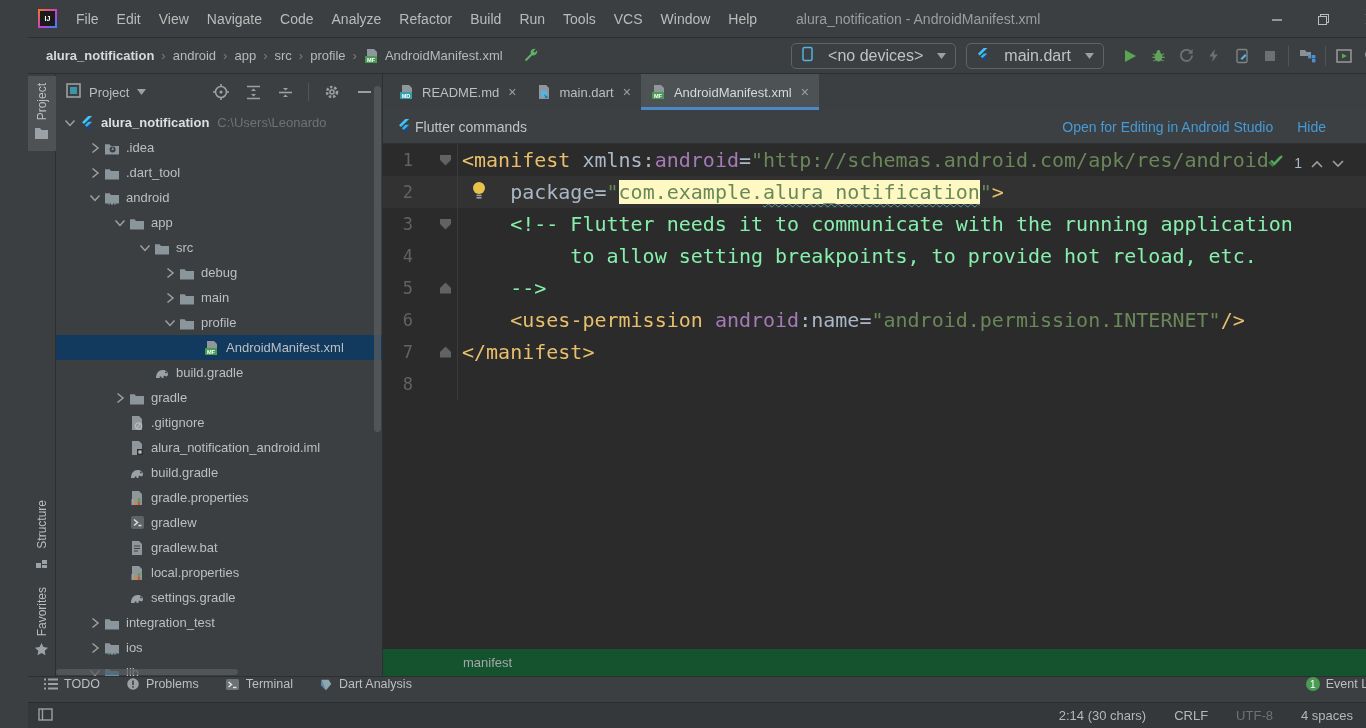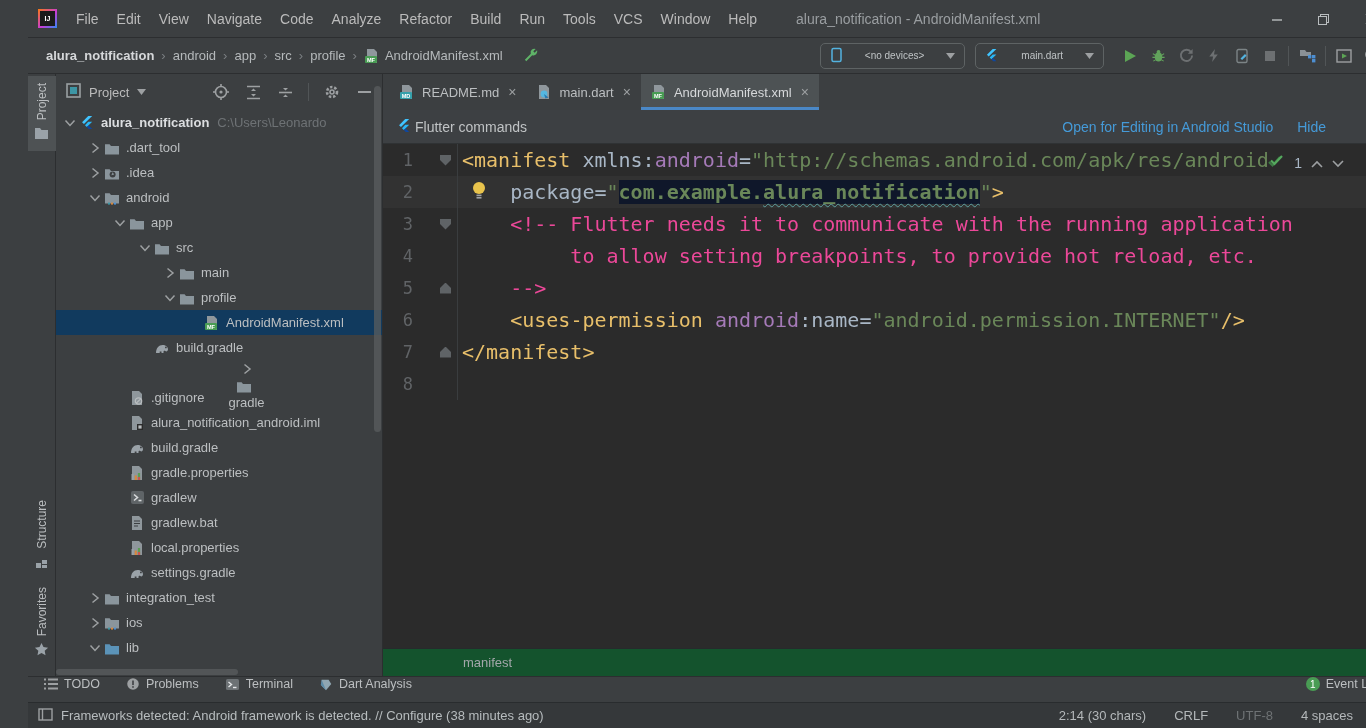--- a/index.html
+++ b/index.html
@@ -22,22 +22,22 @@
 
   
   .toolbar { height:36px; background:#3c3f41; border-bottom:1px solid #2c2e30; display:flex;
              align-items:center; padding:0 8px 0 14px; flex:0 0 36px; }
   .crumbs { display:flex; align-items:center; gap:2px; font-size:13px; }
   .crumb { color:#b5b9bb; padding:2px 4px; }
   .crumb.root { font-weight:bold; color:#d6d8da; }
   .crumb-sep { color:#7b7f82; font-size:13px; padding:0 1px; }
   .crumb-file { display:flex; align-items:center; gap:5px; color:#b5b9bb; padding:2px 4px; }
   .tb-spacer { flex:1; }
-  .combo { display:flex; align-items:center; gap:22px; border:1px solid #5e6364; border-radius:5px;
-           height:26px; padding:0 9px; margin-left:10px; font-size:10px; color:#bfc3c5; }
+  .combo { display:flex; align-items:center; gap:14px; border:1px solid #5e6364; border-radius:5px;
+           height:26px; padding:0 9px; margin-left:10px; font-size:16px; color:#bfc3c5; }
   .tb-ico { width:28px; height:26px; display:flex; align-items:center; justify-content:center; }
   .tb-sep { width:1px; height:20px; background:#515557; margin:0 4px; }
 
   
   .main { flex:1 1 auto; display:flex; min-height:0; }
   .stripe { width:28px; background:#3c3f41; display:flex; flex-direction:column; align-items:center; flex:0 0 28px; }
   .stripe.left { border-right:1px solid #2c2e30; }
   .stripe.right { border-left:1px solid #2c2e30; }
   .stripe-btn { display:flex; flex-direction:column; align-items:center; gap:6px; padding:7px 0; width:28px; }
   .stripe-btn.active { background:#4e5254; }
@@ -78,22 +78,22 @@
   .cline { display:flex; height:32px; align-items:center; position:relative; }
   .cline.caret { background:#323232; }
   .gutter { width:75px; flex:0 0 75px; height:32px; display:flex; align-items:center; position:relative;
             border-right:1px solid #3a3d3f; }
   .lnum { width:30px; text-align:right; color:#606366; font-size:17px; }
   .fold { position:absolute; right:6px; width:11px; height:11px; }
   .fold.d { background:#5f6366; clip-path:polygon(0 0,100% 0,100% 50%,50% 100%,0 50%); }
   .fold.u { background:#5f6366; clip-path:polygon(50% 0,100% 50%,100% 100%,0 100%,0 50%); }
   .ctext { white-space:pre; font-size:20px; line-height:32px; padding-left:4px; }
   .c-tag { color:#e8bf6a; } .c-pln { color:#a9b7c6; } .c-ns { color:#a57ab8; }
-  .c-str { color:#6a8759; } .c-com { color:#ec4899;text-align:center; }
-  .selbg { background:#0f172a;font-weight:bold; }
+  .c-str { color:#6a8759; } .c-com { color:#86efac;text-align:center; }
+  .selbg { background:#fef9c3; }
   .wavy { text-decoration:underline; text-decoration-style:wavy; text-decoration-color:#5da0a0; text-underline-offset:4px; text-decoration-thickness:1px; }
   .bulb { position:absolute; left:88px; top:5px; width:18px; height:20px; }
   .inspections { position:absolute; top:9px; right:22px; display:flex; align-items:center; gap:9px; }
   .insp-count { color:#a9b7c6; font-size:14px; font-family:"Liberation Sans",sans-serif; }
 
   .ed-crumb { height:28px; background:#14532d; border-top:1px solid #272a2c; display:flex; align-items:center;
               padding-left:80px; font-size:13px; color:#a3a7aa; flex:0 0 28px;}
 
   
   .twbar { height:26px; background:#3c3f41; border-top:1px solid #2c2e30; display:flex; align-items:flex-start;
@@ -348,38 +348,38 @@
           </div>
           <div class="trow" style="padding-left: 30px;">
             <span class="tw">
               <svg width="10" height="12">
                 <path d="M2.5 1.5l5.5 4.5-5.5 4.5" fill="none" stroke="#9da0a2" stroke-width="1.5"></path>
               </svg>
             </span>
             <span class="ticon">
               <svg width="16" height="14" viewBox="0 0 16 14">
                 <path d="M1 3.2h4.6l1.4 1.9H15v8.4H1z" fill="#8a959c"></path>
-              </svg>
-            </span>
-            <span class="tname">.dart_tool</span>
+                <circle cx="8.6" cy="8.6" r="3" fill="#3c3f41"></circle>
+                <path d="M8.6 6.2l1.6 2.4-2.8.6z" fill="#8a959c"></path>
+              </svg>
+            </span>
+            <span class="tname">.idea</span>
           </div>
           <div class="trow" style="padding-left: 30px;">
             <span class="tw">
               <svg width="10" height="12">
                 <path d="M2.5 1.5l5.5 4.5-5.5 4.5" fill="none" stroke="#9da0a2" stroke-width="1.5"></path>
               </svg>
             </span>
             <span class="ticon">
               <svg width="16" height="14" viewBox="0 0 16 14">
                 <path d="M1 3.2h4.6l1.4 1.9H15v8.4H1z" fill="#8a959c"></path>
-                <circle cx="8.6" cy="8.6" r="3" fill="#3c3f41"></circle>
-                <path d="M8.6 6.2l1.6 2.4-2.8.6z" fill="#8a959c"></path>
-              </svg>
-            </span>
-            <span class="tname">.idea</span>
+              </svg>
+            </span>
+            <span class="tname">.dart_tool</span>
           </div>
           <div class="trow" style="padding-left: 30px;">
             <span class="tw">
               <svg width="12" height="10">
                 <path d="M1.5 2.5l4.5 5 4.5-5" fill="none" stroke="#9da0a2" stroke-width="1.5"></path>
               </svg>
             </span>
             <span class="ticon">
               <svg width="16" height="15" viewBox="0 0 16 15">
                 <path d="M1 3.2h4.6l1.4 1.9H15v8.4H1z" fill="#8a959c"></path>
@@ -408,20 +408,33 @@
               <svg width="12" height="10">
                 <path d="M1.5 2.5l4.5 5 4.5-5" fill="none" stroke="#9da0a2" stroke-width="1.5"></path>
               </svg>
             </span>
             <span class="ticon">
               <svg width="16" height="14" viewBox="0 0 16 14">
                 <path d="M1 3.2h4.6l1.4 1.9H15v8.4H1z" fill="#8a959c"></path>
               </svg>
             </span>
             <span class="tname">src</span>
+          </div>
+          <div class="trow" style="padding-left: 105px;">
+            <span class="tw">
+              <svg width="10" height="12">
+                <path d="M2.5 1.5l5.5 4.5-5.5 4.5" fill="none" stroke="#9da0a2" stroke-width="1.5"></path>
+              </svg>
+            </span>
+            <span class="ticon">
+              <svg width="16" height="14" viewBox="0 0 16 14">
+                <path d="M1 3.2h4.6l1.4 1.9H15v8.4H1z" fill="#8a959c"></path>
+              </svg>
+            </span>
+            <span class="tname">debug</span>
           </div>
           <div class="trow" style="padding-left: 105px;">
             <span class="tw">
               <svg width="10" height="12">
                 <path d="M2.5 1.5l5.5 4.5-5.5 4.5" fill="none" stroke="#9da0a2" stroke-width="1.5"></path>
               </svg>
             </span>
             <span class="ticon">
               <svg width="16" height="14" viewBox="0 0 16 14">
                 <path d="M1 3.2h4.6l1.4 1.9H15v8.4H1z" fill="#8a959c"></path>
@@ -456,21 +469,21 @@
           <div class="trow" style="padding-left: 80px;">
             <span class="tw"></span>
             <span class="ticon">
               <svg width="17" height="13" viewBox="0 0 17 13">
                 <path d="M2 12c0-5 2.8-8 6.6-8 3 0 5.4 1.9 5.4 4.3 0 1.2-.7 2.2-1.7 2.2-.9 0-1.1-.7-1.8-.7-.6 0-1 .5-1 1.2V12h-2v-1.6H5.7V12z" fill="#9aa2a8"></path>
                 <circle cx="11.9" cy="6.4" r=".9" fill="#3c3f41"></circle>
               </svg>
             </span>
             <span class="tname">build.gradle</span>
           </div>
-          <div class="trow" style="padding-left: 55px; flex-direction: column;">
+          <div class="trow" style="padding-left: 55px;">
             <span class="tw">
               <svg width="10" height="12">
                 <path d="M2.5 1.5l5.5 4.5-5.5 4.5" fill="none" stroke="#9da0a2" stroke-width="1.5"></path>
               </svg>
             </span>
             <span class="ticon">
               <svg width="16" height="14" viewBox="0 0 16 14">
                 <path d="M1 3.2h4.6l1.4 1.9H15v8.4H1z" fill="#8a959c"></path>
               </svg>
             </span>
@@ -818,21 +831,20 @@
         <span class="badge">1</span>
         <span>Event Log</span>
       </div>
     </div>
 
   <div class="statusbar">
     <span><svg width="15" height="13" viewBox="0 0 15 13">
           <rect x="1" y="1" width="13" height="11" fill="none" stroke="#9da0a2" stroke-width="1.4"></rect>
           <line x1="4.5" y1="1" x2="4.5" y2="12" stroke="#9da0a2" stroke-width="1.4"></line>
         </svg></span>
-    <span style="color:#b7bcbe">Frameworks detected: Android framework is detected. // Configure (38 minutes ago)</span>
     <span class="sb-sp"></span>
     <span class="sb-item">2:14 (30 chars)</span>
     <span class="sb-item">CRLF</span>
     <span class="sb-item dim">UTF-8</span>
     <span class="sb-item">4 spaces</span>
     <span><svg width="13" height="14" viewBox="0 0 13 14">
           <rect x="2" y="6" width="9" height="7" fill="#9da0a2"></rect>
           <path d="M4.5 6V4a2.5 2.5 0 0 1 5 0" fill="none" stroke="#9da0a2" stroke-width="1.6" transform="translate(3,-1)"></path>
         </svg></span>
   </div>

